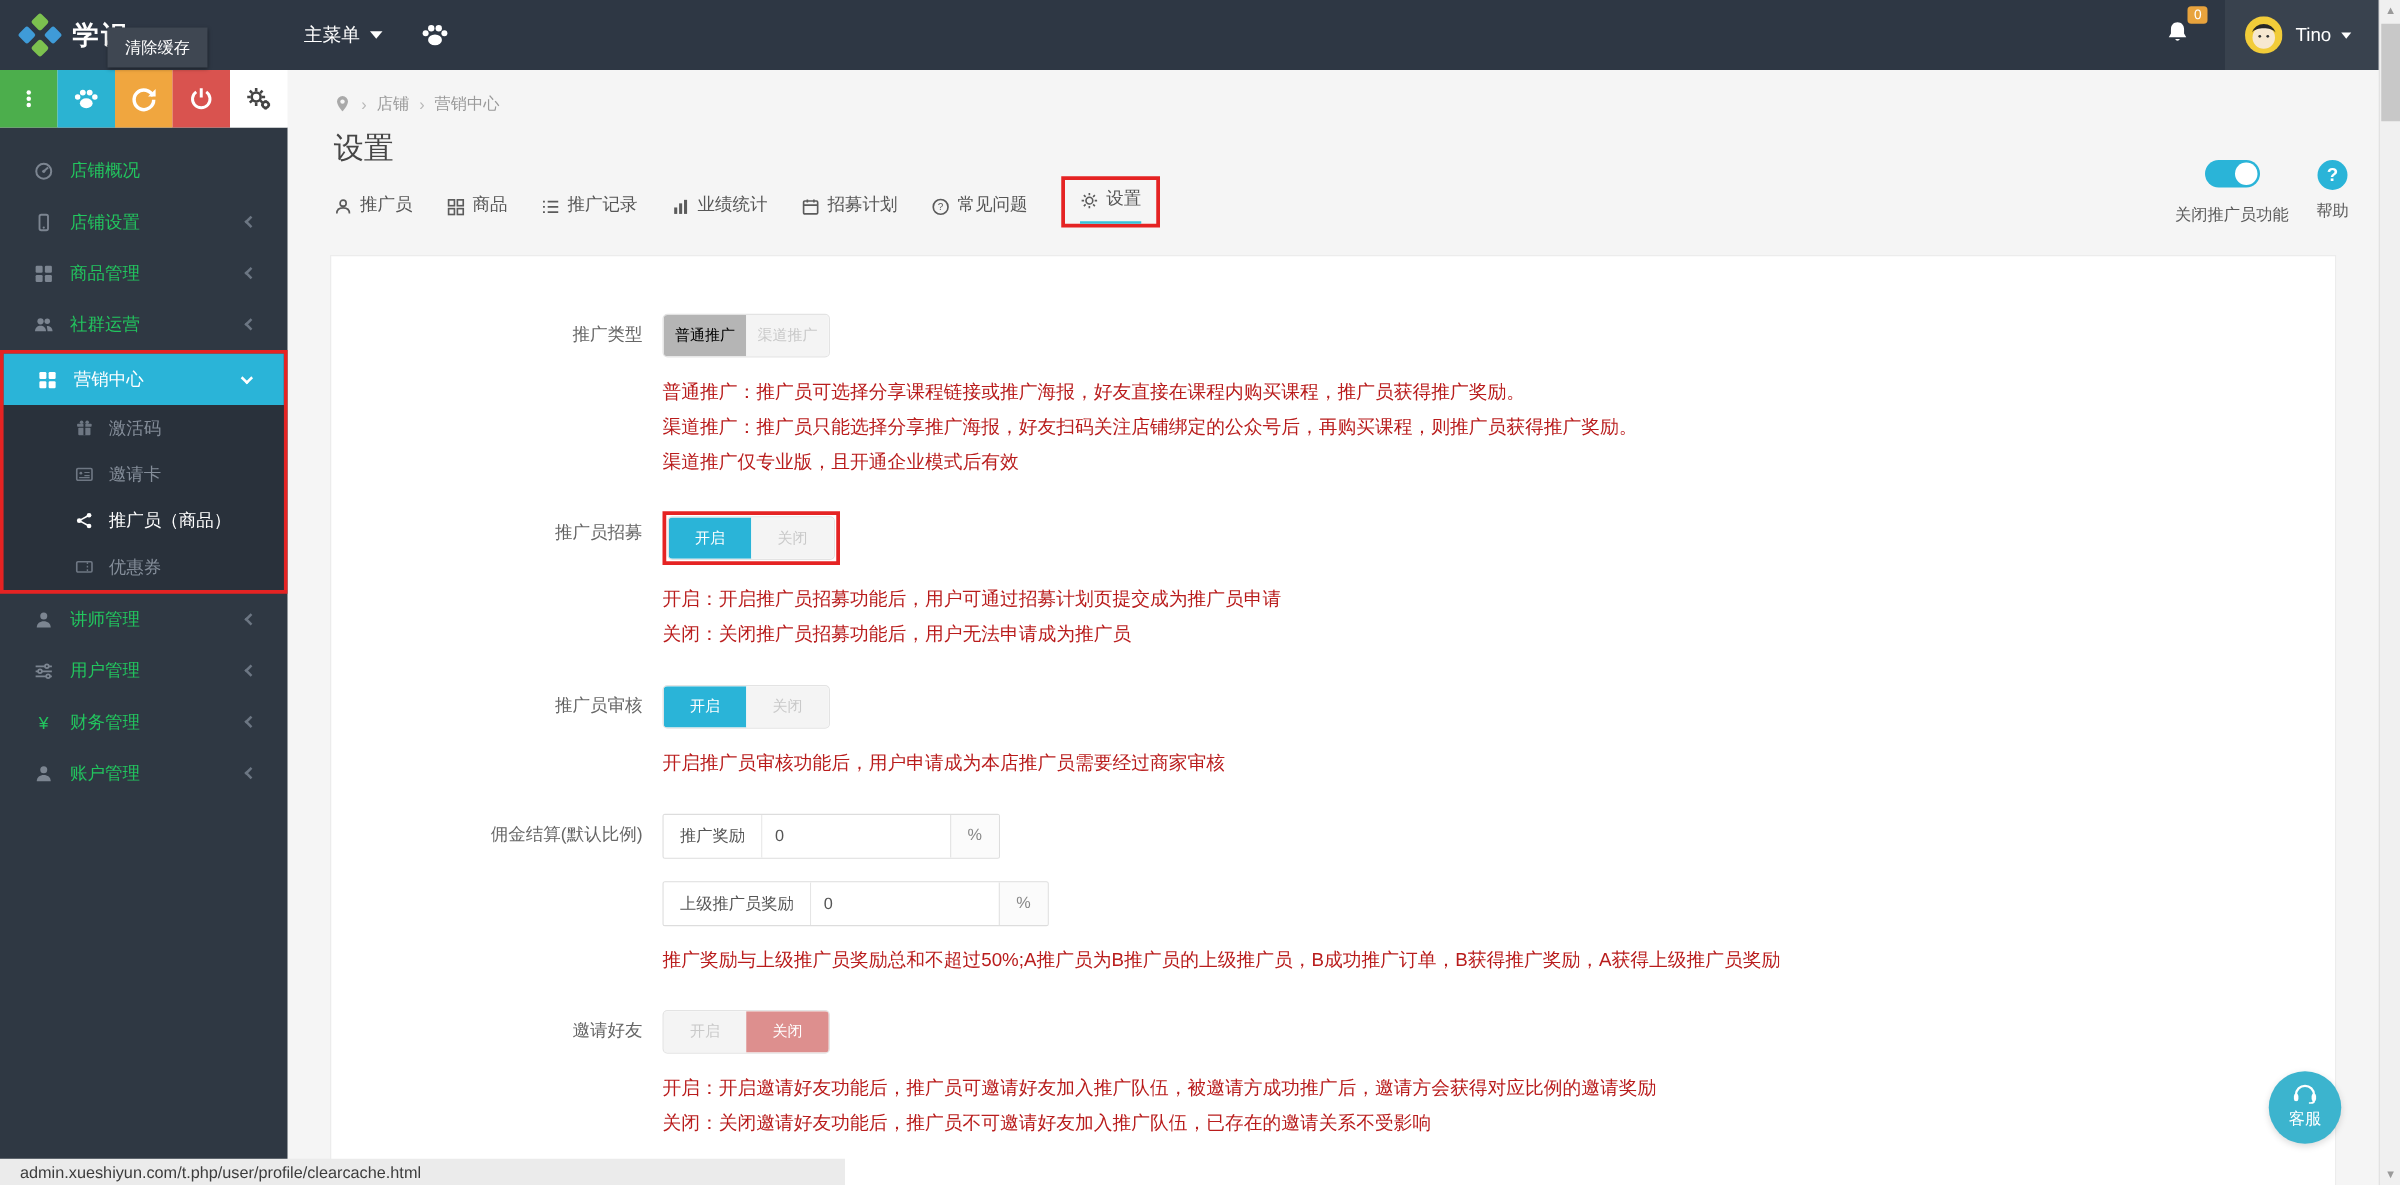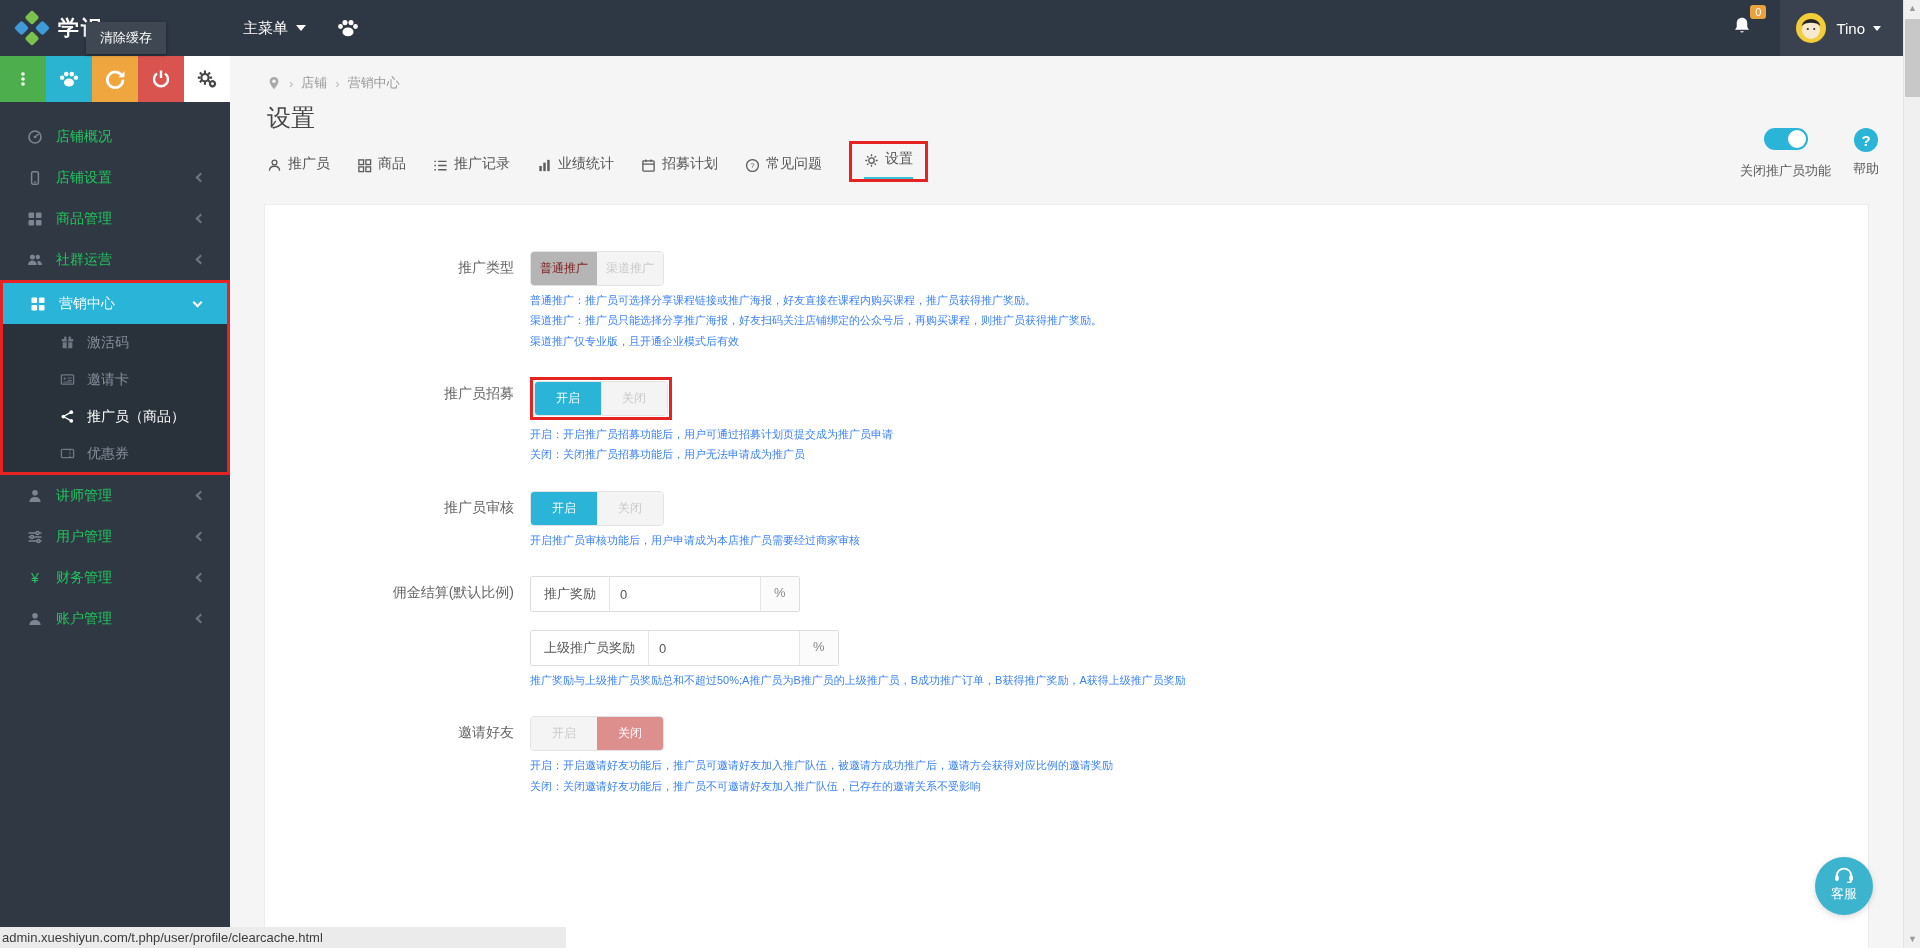--- a/index.html
+++ b/index.html
@@ -62,39 +62,39 @@
   .switch .knob { position:absolute; right:2px; top:2px; width:18px; height:18px; background:#fff; border-radius:50%; }
   .action-label { font-size:13px; color:#5b5b5b; margin-top:8px; }
   .help-block { text-align:center; cursor:pointer; }
   .help-circle { width:24px; height:24px; border-radius:50%; background:#2ab4d8; color:#fff; font-size:15px; font-weight:bold; display:inline-flex; align-items:center; justify-content:center; }
 
   
   .card { margin:22px 34px 0 34px; background:#fff; border:1px solid #ececec; height:760px; padding-top:46px; overflow:hidden; }
   .f-row { display:flex; margin-bottom:26px; }
   .f-label { width:265px; flex:0 0 265px; text-align:right; padding-right:16px; font-size:14px; color:#666; padding-top:8px; }
   .f-ctrl { flex:1; }
-  .desc { margin-top:4px; font-size:11px; color:#3b82f6; line-height:1.85; }
+  .desc { margin-top:14px; font-size:15px; color:#b91c1c; line-height:1.85; }
 
   .btn-group { display:inline-flex; border:1px solid #e3e3e3; border-radius:4px; overflow:hidden; vertical-align:top; }
   .g-btn { min-width:66px; text-align:center; padding:8px 4px; font-size:12px; background:#f4f4f4; color:#c9c9c9; cursor:pointer; }
   .g-btn.on-active { background:#2ab4d8; color:#fff; }
-  .g-btn.gray-active { background:#b5b5b5; color:#7f1d1d; }
+  .g-btn.gray-active { background:#b5b5b5; color:#000000; }
   .g-btn.red-active { background:#dd8f8e; color:#fff; }
   .red-wrap-inline { display:inline-block; border:3px solid #e52323; padding:1px; }
 
   .input-box { display:inline-flex; border:1px solid #ddd; border-radius:2px; background:#fff; vertical-align:top; }
   .input-box .addon { padding:8px 13px; font-size:13px; color:#555; border-right:1px solid #e5e5e5; background:#fff; white-space:nowrap; }
   .input-box input { border:none; outline:none; padding:8px 10px; width:150px; font-size:13px; color:#555; font-family:inherit; }
   .input-box input.wide { width:190px; }
   .input-box .suffix { padding:8px 13px; font-size:13px; color:#888; border-left:1px solid #e5e5e5; background:#fbfbfb; }
 
   
   .kefu { position:absolute; left:1815px; top:857px; width:58px; height:58px; border-radius:50%; background:#3cb4ce; color:#fff; text-align:center; cursor:pointer; z-index:40; box-shadow:0 2px 6px rgba(0,0,0,.15); padding-top:8px; }
   .kefu .kf-label { font-size:13px; margin-top:-2px; }
-  .statusbar { position:absolute; left:0; bottom:0; width:566px; height:21px; background:#ebebeb; color:#3c3c3c; font-size:13px; line-height:21px; padding-left:2px; z-index:60; }
+  .statusbar { position:absolute; left:0; bottom:0; width:676px; height:21px; background:#ebebeb; color:#3c3c3c; font-size:13px; line-height:21px; padding-left:16px; z-index:60; }
 
   .vscroll { position:absolute; top:0; right:0; width:17px; height:948px; background:#f0f0f0; z-index:70; border-left:1px solid #e2e2e2; }
   .vs-arrow { width:17px; height:17px; color:#9a9a9a; font-size:9px; text-align:center; line-height:17px; }
   .vs-arrow.bottom { position:absolute; bottom:0; }
   .vs-thumb { position:absolute; top:19px; left:1px; width:15px; height:78px; background:#c8c8c8; }
 </style>
 </head>
 <body>
 
 <div class="topbar">

